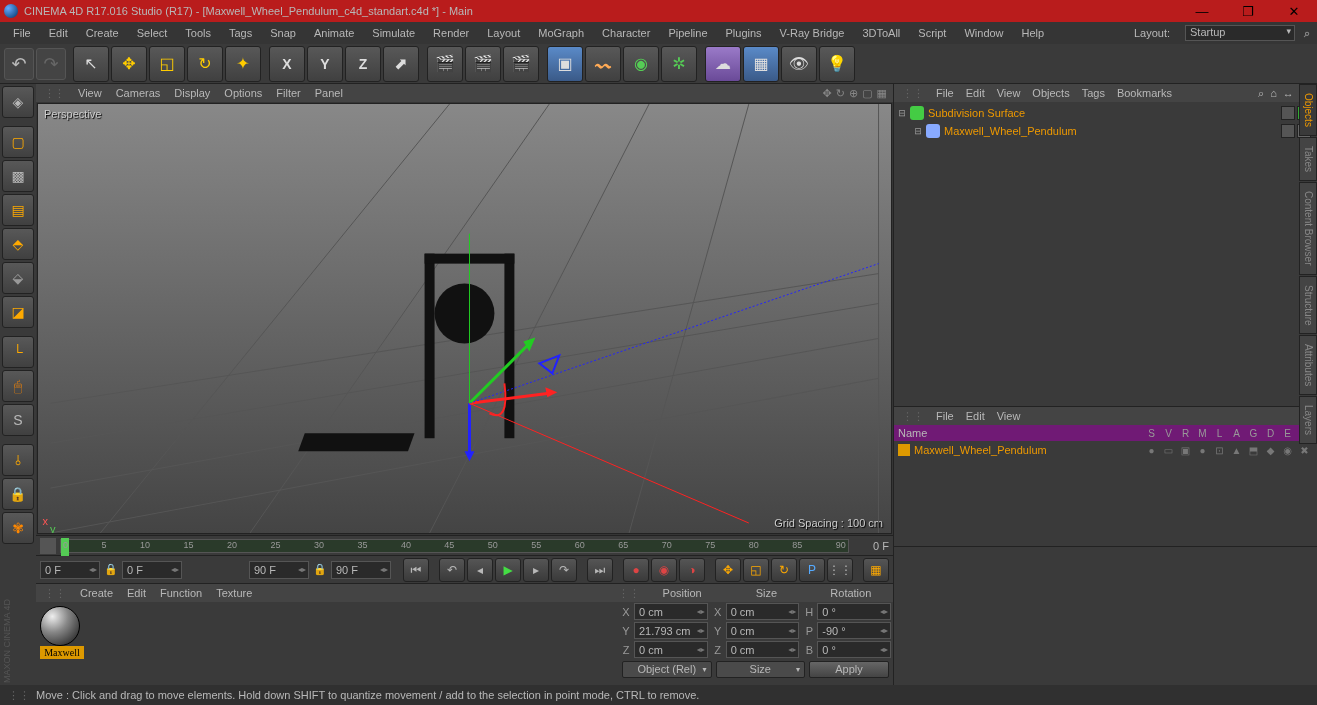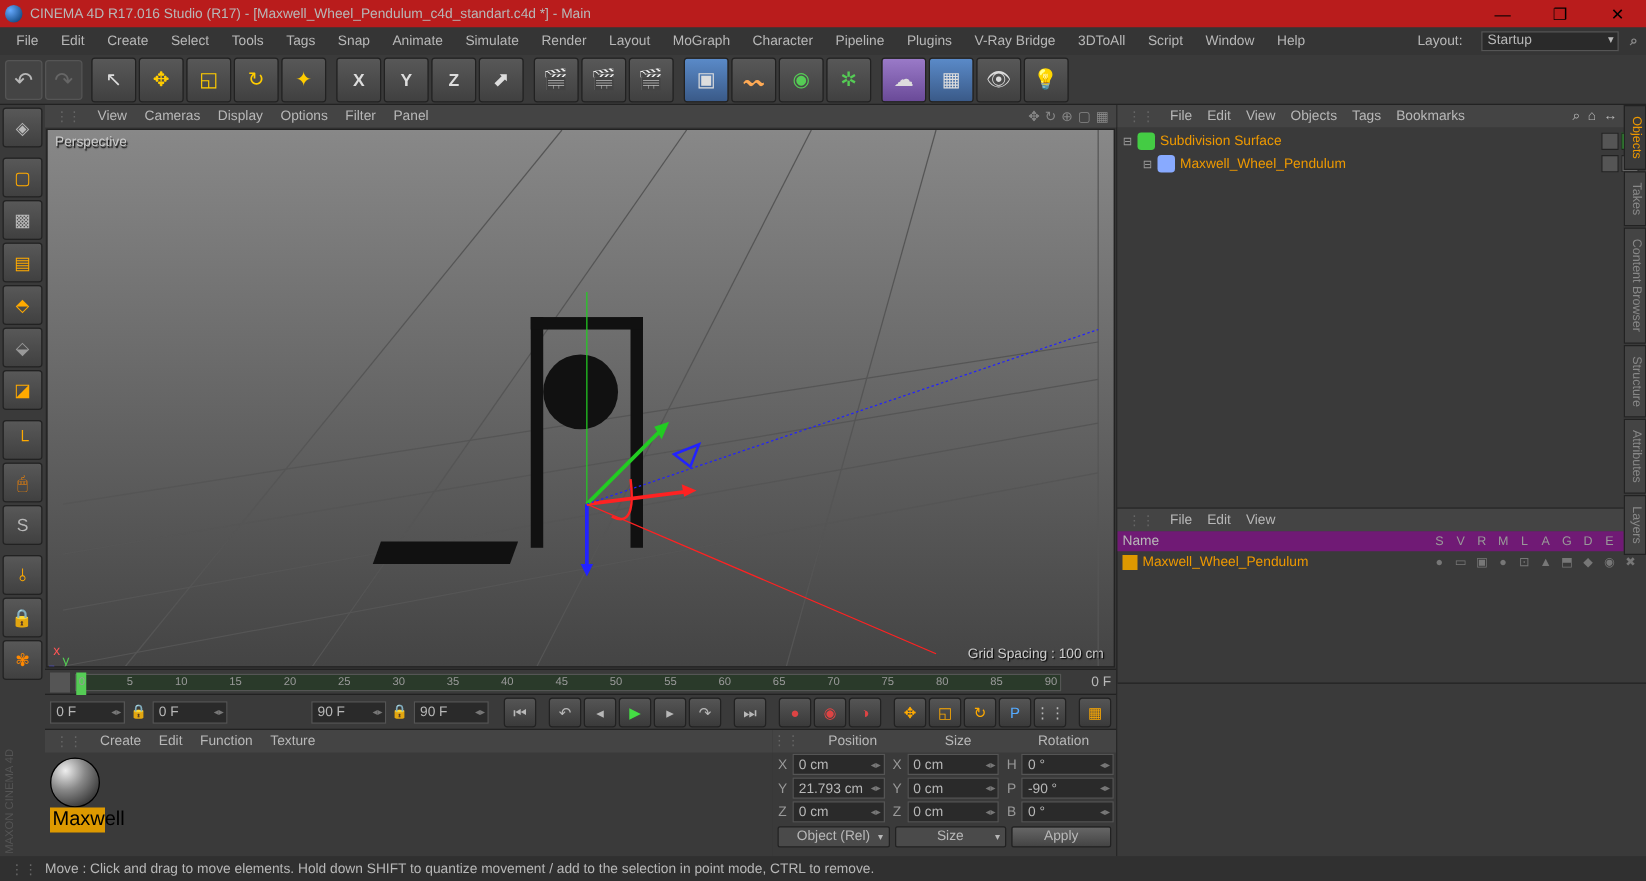--- a/index.html
+++ b/index.html
@@ -65,21 +65,21 @@
 .playbar .pb-btn.rec{ color:#d44;}
 .playbar .pb-btn.play{ color:#4d4;}
 
 .bottom-split{ display:flex; height:102px; border-top:1px solid #222;}
 .mat-panel{ width:582px; background:#3a3a3a; display:flex; flex-direction:column; }
 .mat-bar{ height:18px; display:flex; align-items:center; gap:14px; padding:0 8px; background:#444;}
 .mat-bar .handle{ color:#666;}
 .mat-body{ flex:1; padding:4px; display:flex; align-items:flex-start;}
 .mat-item{ width:44px;}
 .mat-item .ball{ width:40px; height:40px; border-radius:50%; background:radial-gradient(circle at 30% 25%,#eee,#888 40%,#111); border:1px solid #000;}
-.mat-item .lbl{ background:#d90; color:#000; font-size:16px; padding:1px 2px; text-align:center;}
+.mat-item .lbl{ background:#d90; color:#000; font-size:10px; padding:1px 2px; text-align:center;font-family:Liberation Serif, serif;}
 
 .coord-panel{ flex:1; background:#3a3a3a; display:flex; flex-direction:column;}
 .coord-hdr{ height:18px; display:flex; background:#444;}
 .coord-hdr span{ flex:1; text-align:center; line-height:18px;}
 .coord-hdr .handle{ flex:0 0 14px; color:#666;}
 .coord-row{ display:flex; height:19px; align-items:center;}
 .coord-row .lbl{ width:16px; text-align:center; color:#999;}
 .coord-row .val{ flex:1; height:17px; background:#2a2a2a; border:1px solid #555; padding:0 4px; display:flex; align-items:center; margin-right:2px; position:relative;}
 .coord-row .val .ar{ position:absolute; right:2px; font-size:8px; color:#777;}
 .coord-last{ display:flex; height:20px; align-items:center; gap:4px; padding:2px 4px;}

